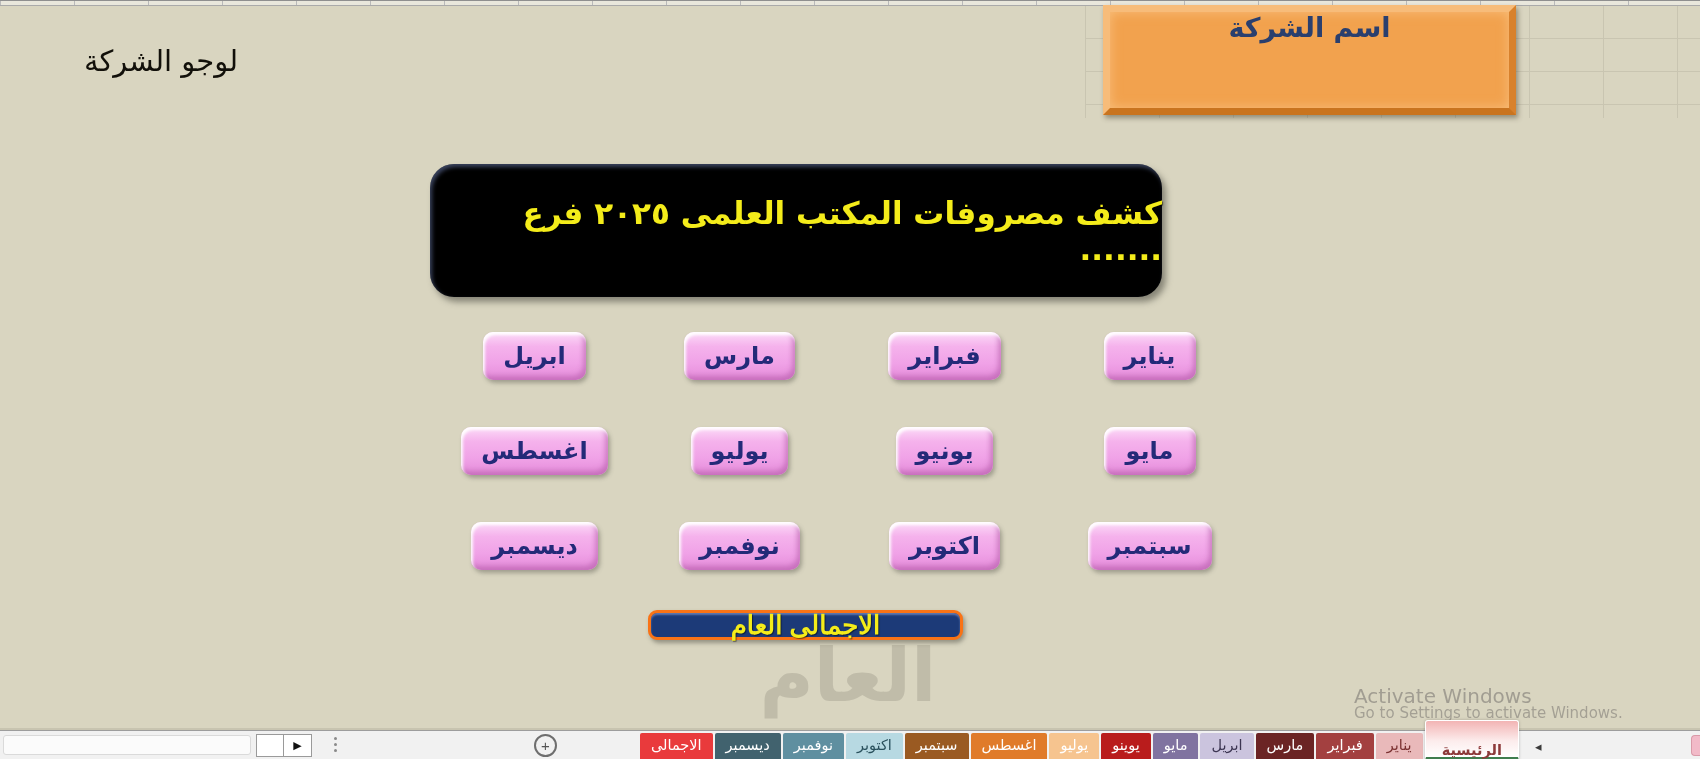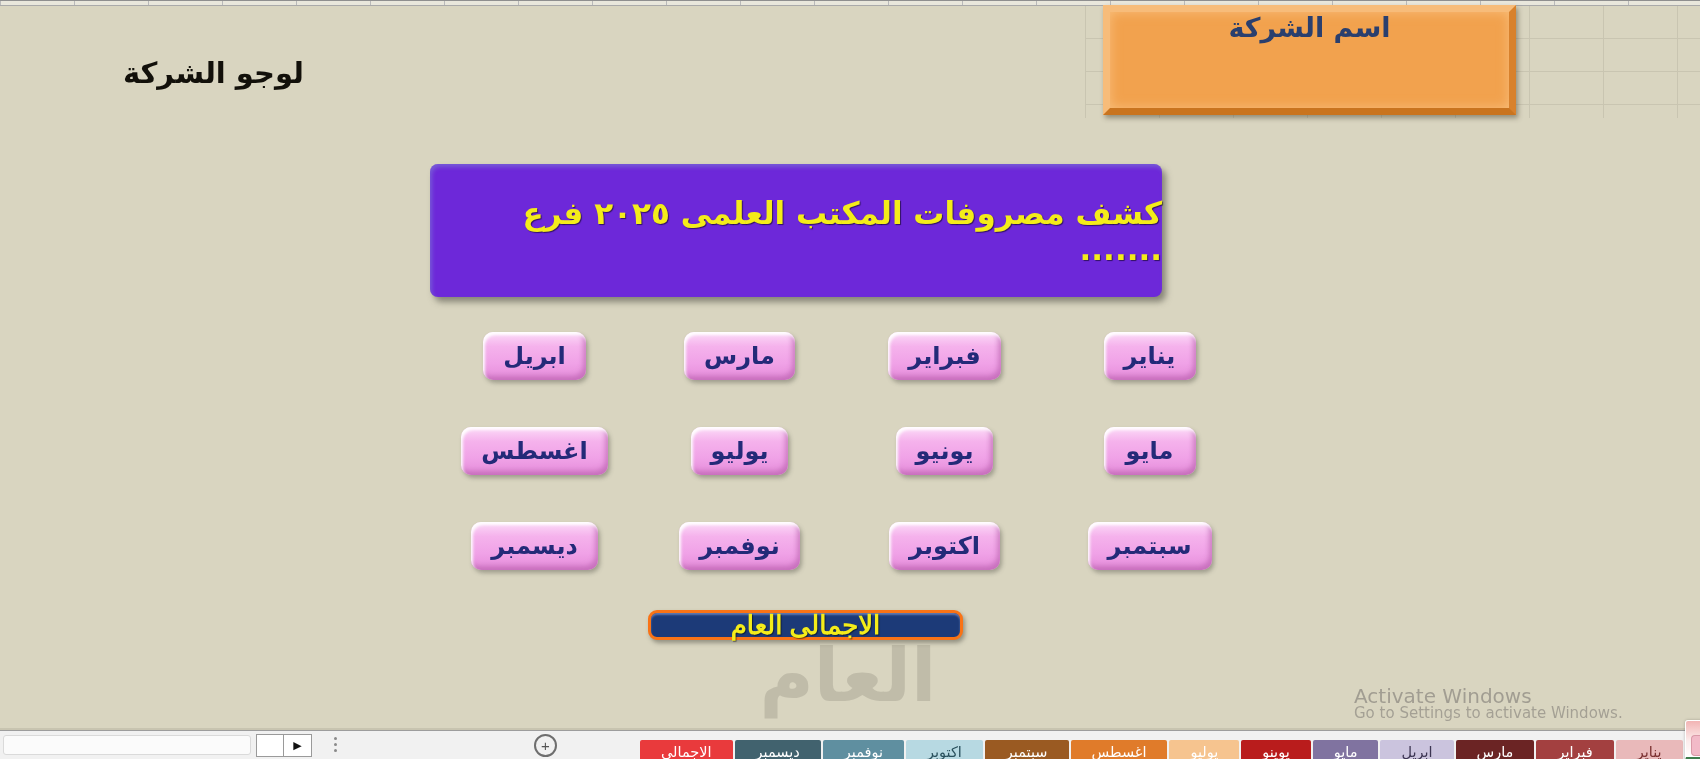--- a/index.html
+++ b/index.html
@@ -17,26 +17,26 @@
       repeating-linear-gradient(90deg, #bdb9a5 0 1px, transparent 1px 74px); }
 
   
   .company-box { position:absolute; left:1103px; top:5px; width:413px; height:110px;
     background:#f2a24e;
     border:7px solid; border-color:#f7bc7a #d8812c #c9741f #f7bc7a;
     box-shadow:2px 3px 5px rgba(60,50,30,.45), inset 0 0 12px rgba(255,220,170,.5);
     display:flex; align-items:flex-start; justify-content:center; }
   .company-box span { color:#2a3f6e; font-size:27px; font-weight:bold; }
 
-  .logo-label { position:absolute; left:84px; top:56px; width:220px;
-    color:#12100a; font-size:29px; font-weight:bold; text-align:right; }
+  .logo-label { position:absolute; left:84px; top:44px; width:220px;
+    color:#12100a; font-size:29px; font-weight:normal; text-align:left; }
 
   
   .title-banner { position:absolute; left:430px; top:164px; width:732px; height:133px;
-    background:#6d28d9; border-radius:8px;
+    background:#000000; border-radius:24px;
     box-shadow:4px 5px 6px rgba(70,70,60,.55), inset 2px 3px 4px rgba(130,150,210,.45);
     display:flex; align-items:center; justify-content:center; direction:rtl; }
   .title-banner span { color:#f4ec1a; font-size:31px; font-weight:bold; letter-spacing:.5px;
     text-shadow:1px 1px 1px rgba(0,0,0,.55); }
 
   
   .months-grid { position:absolute; left:432px; top:332px; width:820px;
     display:grid; grid-template-columns:repeat(4,205px); grid-auto-rows:48px;
     row-gap:47px; direction:rtl; }
   .month-cell { display:flex; align-items:center; justify-content:center; }
@@ -70,21 +70,21 @@
   .scroll-btn { width:28px; height:23px; background:#ffffff; border:1px solid #9a9a9a;
     display:flex; align-items:center; justify-content:center; font-size:11px; color:#111; }
   .scroll-btn + .scroll-btn { border-left:none; }
   .grip-dots { position:absolute; left:334px; top:6px; display:flex; flex-direction:column; gap:3px; }
   .grip-dots i { width:3px; height:3px; border-radius:50%; background:#8a8a8a; }
   .new-sheet { position:absolute; left:534px; top:3px; width:23px; height:23px; border-radius:50%;
     border:2px solid #6e6e6e; background:#f1f1f1; color:#555; font-size:15px; line-height:19px;
     text-align:center; cursor:pointer; }
 
   .tabs { position:absolute; left:640px; top:2px; height:27px; display:flex; align-items:flex-end; gap:2px; }
-  .tab { height:20px; line-height:25px; padding:0 21px; font-size:14.5px; cursor:pointer;
+  .tab { height:27px; line-height:25px; padding:0 11px; font-size:14.5px; cursor:pointer;
     border-radius:2px 2px 0 0; white-space:nowrap; }
   .tab.active { height:40px; line-height:26px; padding:16px 16px; font-weight:bold;
     background:linear-gradient(180deg,#f2b4b4 0%,#fcecec 55%,#ffffff 100%);
     border:1px solid #ffffff; border-bottom:3px solid #3f7d4e; border-radius:3px 3px 0 0;
     box-shadow:0 0 3px rgba(0,0,0,.25); }
   .tab-scroll-left { margin-left:14px; align-self:center; color:#3a3a3a; font-size:13px; cursor:pointer; }
   .right-sliver { position:absolute; right:0; top:4px; width:9px; height:21px;
     background:#f2bac8; border:1px solid #d99aa8; border-right:none; border-radius:4px 0 0 4px; }
 </style>
 </head>

